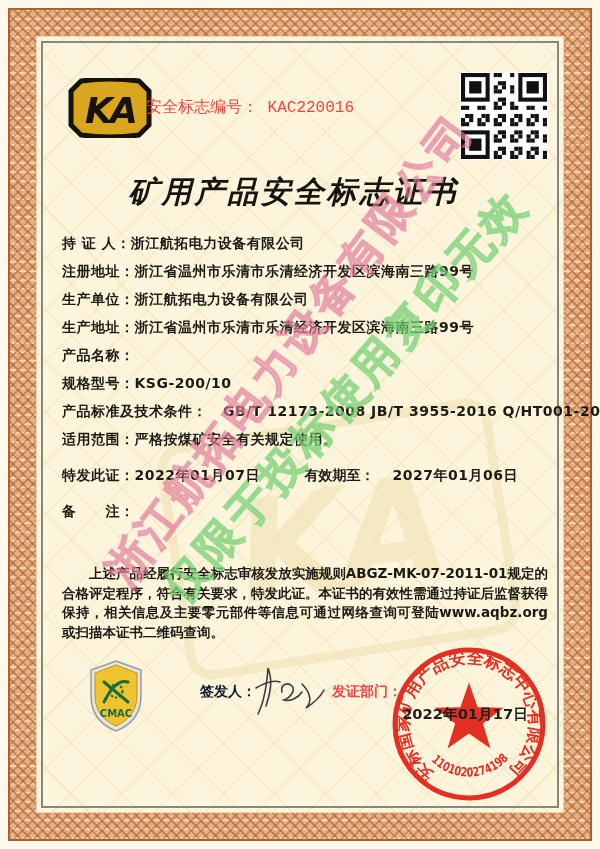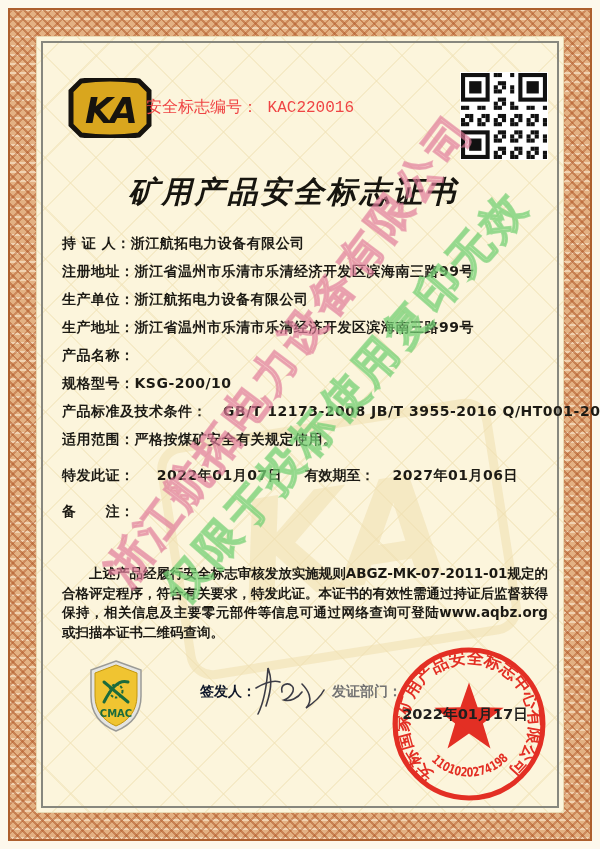--- a/index.html
+++ b/index.html
@@ -27,36 +27,36 @@
   
   .ka-logo{position:absolute;left:68px;top:78px;width:84px;height:60px;}
   .cert-no{position:absolute;left:15px;top:97px;width:470px;text-align:center;
     font-family:Liberation Mono, monospace;font-size:16px;color:#ef4444;}
   .qr{position:absolute;left:460px;top:72px;width:86px;height:86px;background:#fff;padding:1px;}
   
   .title{position:absolute;left:0;top:172px;width:587px;text-align:center;
     font-size:30px;font-weight:bold;color:#17150f;letter-spacing:3px;font-style:italic;}
   
   .fields{position:absolute;left:62px;top:234px;width:486px;color:#1c1a14;}
-  .frow{display:flex;margin-bottom:9px;font-size:14px;line-height:19px;font-weight:bold;white-space:nowrap;text-align:center;}
+  .frow{display:flex;margin-bottom:9px;font-size:14px;line-height:19px;font-weight:bold;white-space:nowrap;}
   .frow .lbl{flex:0 0 68px;letter-spacing:.5px;}
   .frow .val{letter-spacing:.5px;}
   .frow.long .lbl{flex:0 0 auto;margin-right:16px;}
   .frow .val1{flex:0 0 170px;}
   .frow .lbl2{flex:0 0 auto;}
   .frow .val2{margin-left:18px;}
   .frow.gap{margin-top:17px;}
   
   .statement{position:absolute;left:62px;top:564px;width:486px;font-size:13.5px;line-height:19.5px;
     font-weight:bold;color:#1c1a14;text-align:justify;text-indent:2em;}
   
   .cmac{position:absolute;left:88px;top:660px;width:56px;height:72px;}
   .signer-label{position:absolute;left:200px;top:683px;font-size:14px;font-weight:bold;color:#0f172a;}
   .signature{position:absolute;left:244px;top:662px;width:86px;height:56px;}
-  .dept-label{position:absolute;left:332px;top:683px;font-size:14px;font-weight:bold;color:#737373;}
+  .dept-label{position:absolute;left:332px;top:683px;font-size:14px;font-weight:bold;color:#ef4444;}
   .seal{position:absolute;left:391px;top:646px;width:156px;height:156px;opacity:.95;}
   
   .wm{position:absolute;pointer-events:none;font-weight:bold;white-space:nowrap;z-index:9;}
   .wm-company{left:-15px;top:330px;width:620px;text-align:center;font-size:44px;letter-spacing:4px;
     color:rgba(232,147,172,.35);-webkit-text-stroke:1.5px rgba(222,116,150,.55);
     transform:rotate(-53deg);transform-origin:48% 50%;}
   .wm-notice{left:90px;top:385px;width:480px;text-align:center;font-size:44px;letter-spacing:4px;
     color:rgba(140,220,140,.4);-webkit-text-stroke:1.5px rgba(110,205,110,.6);
     transform:rotate(-49deg);transform-origin:50% 50%;}
 </style>

